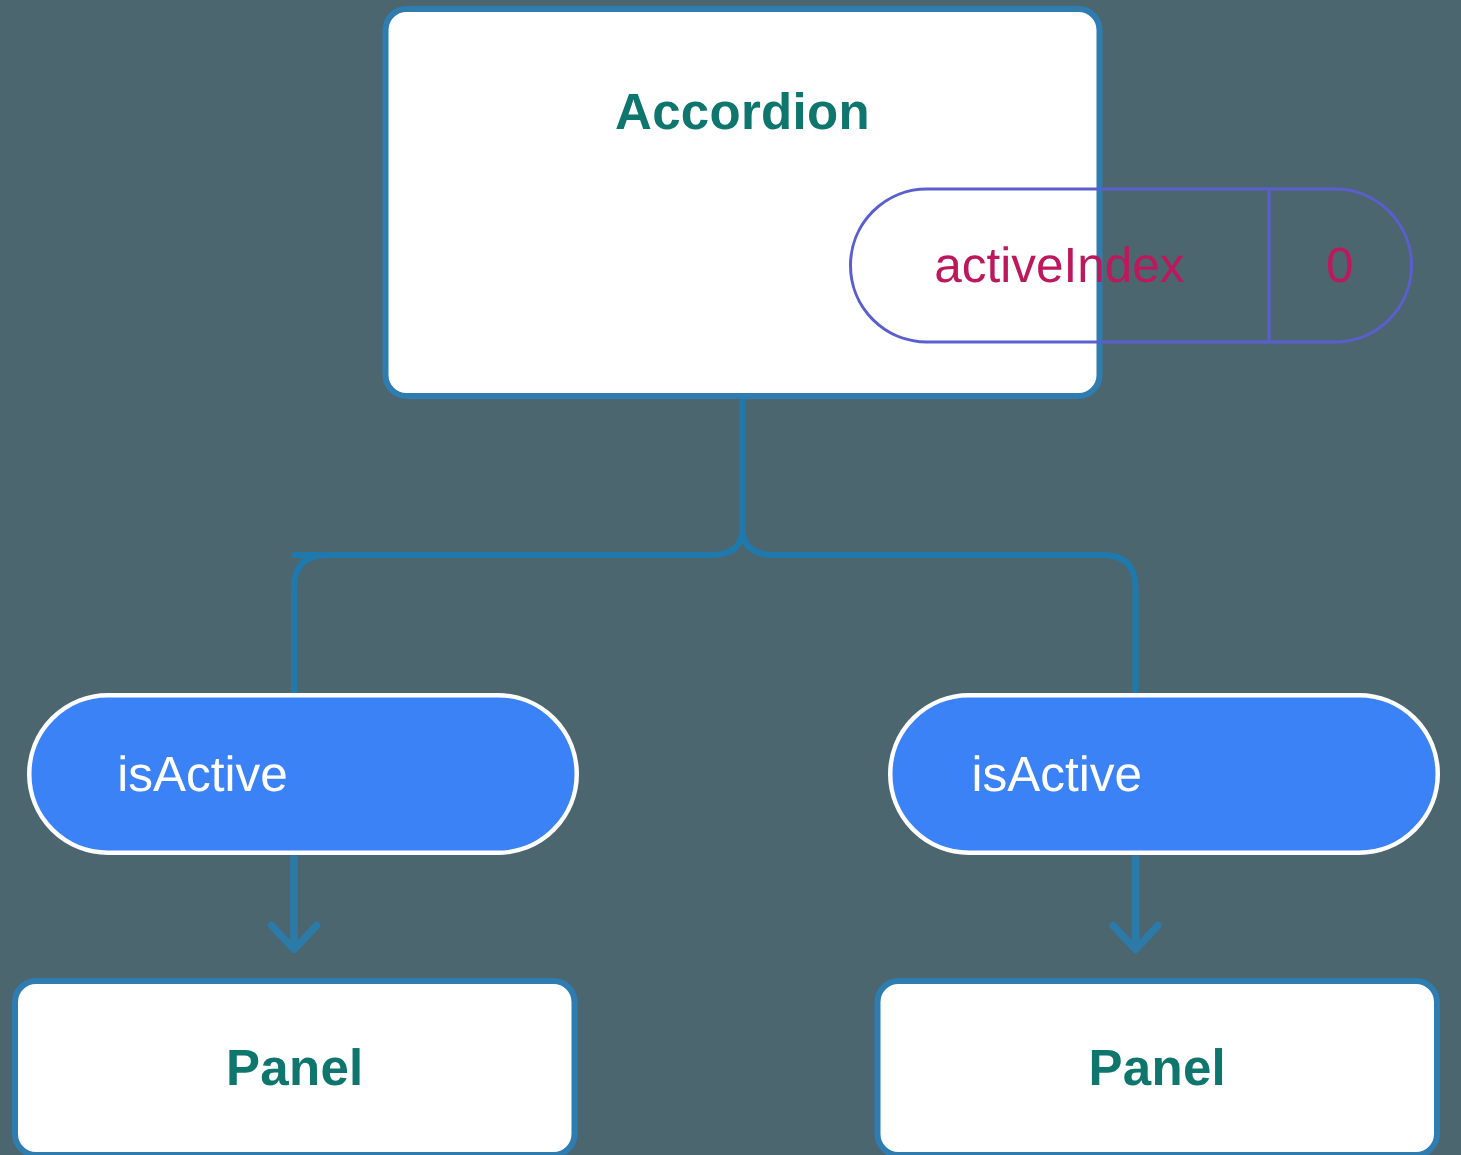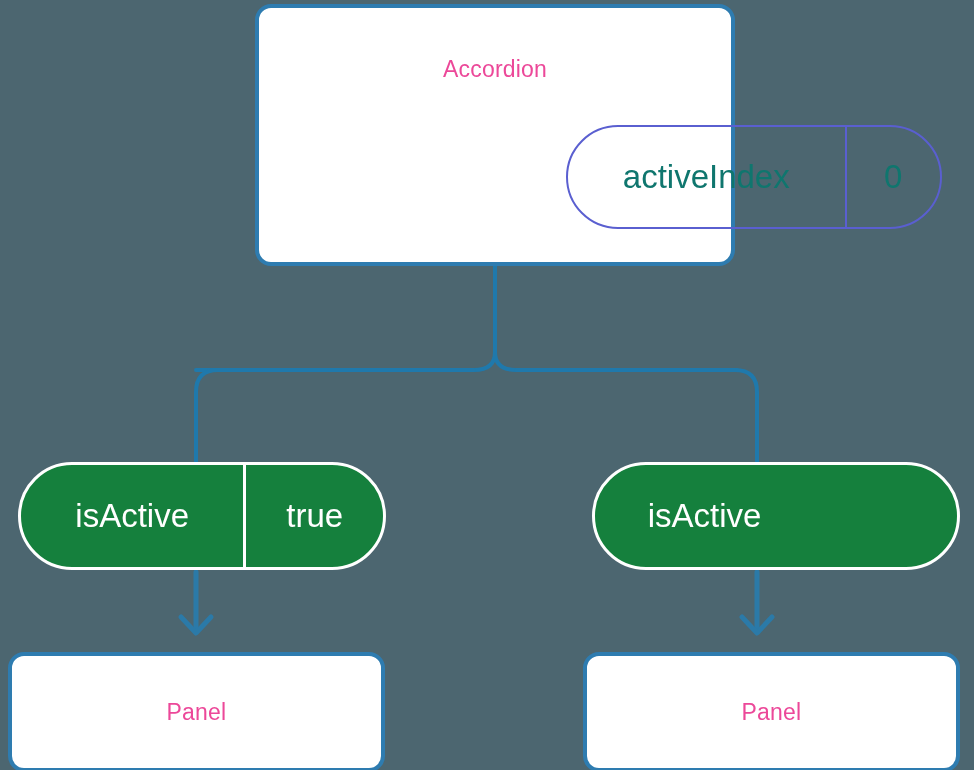--- a/index.html
+++ b/index.html
@@ -34,24 +34,25 @@
     position: absolute;
     box-sizing: border-box;
     background: #ffffff;
     border: 4px solid #2e7cb0;
     border-radius: 16px;
     display: flex;
     flex-direction: column;
     align-items: center;
   }
   .card-title {
-    color: #ec4899;
-    font-size: 23px;
+    color: #0f766e;
+    font-size: 34px;
     letter-spacing: 0.2px;
     white-space: nowrap;
+    font-weight: bold;
   }
 
   #card-accordion {
     left: 255px;
     top: 4px;
     width: 480px;
     height: 262px;
   }
   #card-accordion .card-title {
     margin-top: 48px;
@@ -89,29 +90,29 @@
     font-size: 33px;
   }
 
   
   .pill-outline {
     border: 2px solid #5a5fd0;
     background: transparent;
   }
   .pill-outline .pill-key,
   .pill-outline .pill-val {
-    color: #0f766e;
+    color: #be185d;
   }
   .pill-outline .pill-val {
     border-left: 2px solid #5a5fd0;
   }
 
   
   .pill-filled {
-    background: #15803d;
+    background: #3b82f6;
     border: 3px solid #ffffff;
   }
   .pill-filled .pill-key,
   .pill-filled .pill-val {
     color: #ffffff;
   }
   .pill-filled .pill-val {
     border-left: 3px solid #ffffff;
   }
 
@@ -169,21 +170,20 @@
   <div class="card" id="card-accordion">
     <div class="card-title">Accordion</div>
     <div class="pill pill-outline" id="pill-active-index">
       <span class="pill-key">activeIndex</span>
       <span class="pill-val">0</span>
     </div>
   </div>
 
   <div class="pill pill-filled" id="pill-is-active-left">
     <span class="pill-key">isActive</span>
-    <span class="pill-val">true</span>
   </div>
 
   <div class="pill pill-filled" id="pill-is-active-right">
     <span class="pill-key">isActive</span>
   </div>
 
   <div class="card panel-card" id="card-panel-left">
     <div class="card-title">Panel</div>
   </div>
 

